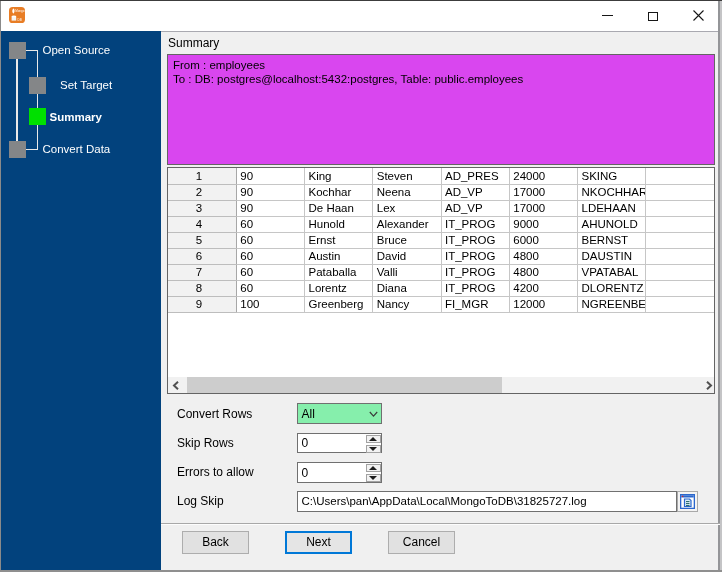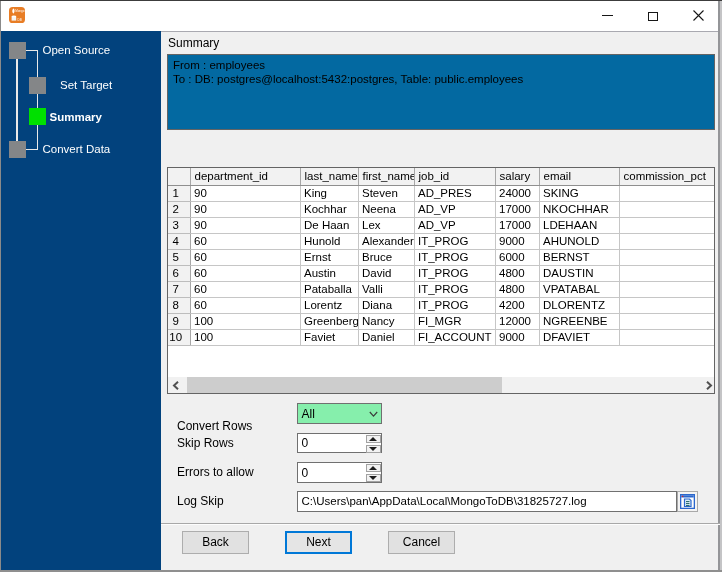--- a/index.html
+++ b/index.html
@@ -18,21 +18,21 @@
 #main     { left:161px; top:31px; width:559px; height:539px; background:#f0f0f0; border-top:1px solid #a9a9b0; }
 
 #mingl { left:602px; top:15px; width:11px; height:1px; background:#161616; }
 #maxgl { left:648px; top:11.5px; width:9.5px; height:9.5px; border:1px solid #161616; }
 
 .sq { position:absolute; width:17px; height:17px; background:#848688; }
 .step { position:absolute; color:#fff; font-size:11.5px; white-space:nowrap; }
 .sline { position:absolute; background:#e9e9e9; }
 
 .lbl { position:absolute; font-size:12px; color:#000; white-space:nowrap; }
-#sumbox { left:167px; top:54px; width:548px; height:76px; background:#0369a1; border:1px solid #646464;
+#sumbox { left:167px; top:54px; width:548px; height:111px; background:#d946ef; border:1px solid #646464;
           font-size:11.5px; line-height:14px; padding:3px 0 0 5px; }
 #gridpanel { left:167px; top:167px; width:548px; height:227px; background:#fff; border:1px solid #646464; }
 table.grid { border-collapse:collapse; table-layout:fixed; width:546px; font-size:11.5px; }
 table.grid td, table.grid th { overflow:hidden; white-space:nowrap; font-weight:normal; text-align:left; padding:0 0 0 4px; height:16px; }
 table.grid th { height:17px; }
 table.grid th { background:#f2f2f2; border-right:1px solid #a7a7a7; border-bottom:1px solid #8f8f8f; }
 table.grid td { border-right:1px solid #c6c6c6; border-bottom:1px solid #c6c6c6; padding-left:3.5px; }
 table.grid td.rn { background:#f2f2f2; border-right:1px solid #a7a7a7; border-bottom:1px solid #bdbdbd; text-align:center; padding:0 6px 0 0; }
 
 #hscroll { left:168px; top:377px; width:546px; height:16px; background:#f1f1f1; }
@@ -87,30 +87,20 @@
 <div class="abs" id="b-right2"></div>
 <div class="abs" id="b-bottom"></div>
 
 <div class="lbl" style="left:168px; top:35.5px;">Summary</div>
 <div class="abs" id="sumbox">From : employees<br>To : DB: postgres@localhost:5432:postgres, Table: public.employees</div>
 <div class="lbl" style="left:168px; top:150px;margin-top:15px;">Preview</div>
 
 <div class="abs" id="gridpanel"></div>
 <table class="grid abs" style="left:168px; top:168px;">
   <tbody>
-      <tr>
-    <th style="width:22px; padding:0;"></th>
-    <th style="width:110px;">department_id</th>
-    <th style="width:58px;">last_name</th>
-    <th style="width:56px;" class="c4">first_name</th>
-    <th style="width:81px;">job_id</th>
-    <th style="width:44px;">salary</th>
-    <th style="width:80px;">email</th>
-    <th style="width:95px; border-right:none;">commission_pct</th>
-  </tr>
   <tr>
         <td class="rn">1</td>
         <td>90</td>
         <td>King</td>
         <td>Steven</td>
         <td>AD_PRES</td>
         <td>24000</td>
         <td>SKING</td>
         <td style="border-right:none;"></td>
       </tr>
@@ -187,43 +177,33 @@
   <tr>
         <td class="rn">9</td>
         <td>100</td>
         <td>Greenberg</td>
         <td>Nancy</td>
         <td>FI_MGR</td>
         <td>12000</td>
         <td>NGREENBE</td>
         <td style="border-right:none;"></td>
       </tr>
-  <tr>
-        <td class="rn">10</td>
-        <td>100</td>
-        <td>Faviet</td>
-        <td>Daniel</td>
-        <td>FI_ACCOUNT</td>
-        <td>9000</td>
-        <td>DFAVIET</td>
-        <td style="border-right:none;"></td>
-      </tr>
 </tbody>
   </table>
 
 <div class="abs" id="hscroll"></div>
 <div class="abs" id="hthumb"></div>
 <svg class="abs" style="left:172px; top:381px;" width="8" height="9" viewBox="0 0 8 9">
   <path d="M6 0.8 L2 4.5 L6 8.2" stroke="#505050" stroke-width="2" fill="none"></path>
 </svg>
 <svg class="abs" style="left:704.5px; top:381px;" width="8" height="9" viewBox="0 0 8 9">
   <path d="M2 0.8 L6 4.5 L2 8.2" stroke="#505050" stroke-width="2" fill="none"></path>
 </svg>
 
-<div class="lbl" style="left:177px; top:407px;margin-top:12px;">Convert Rows</div>
+<div class="lbl" style="left:177px; top:407px;">Convert Rows</div>
 <div class="field" style="left:296.5px; top:402.5px; width:85.5px; height:21.5px; background:#86efac; padding:3px 0 8px 4px;">All</div>
 <svg class="abs" style="left:369px; top:410.5px;" width="9" height="7" viewBox="0 0 9 7">
   <path d="M0.8 1 L4.5 5.2 L8.2 1" stroke="#3c3c3c" stroke-width="1.15" fill="none"></path>
 </svg>
 
 <div class="lbl" style="left:177px; top:436px;">Skip Rows</div>
 <div class="field" style="left:296.5px; top:432.5px; width:85.5px; height:20.5px; padding:2.5px 0 0 4px;">0</div>
 <div class="spinbtn" style="left:365.5px; top:434.5px; width:15px; height:8.5px;">
     <div class="tri-up"></div>
   </div>

